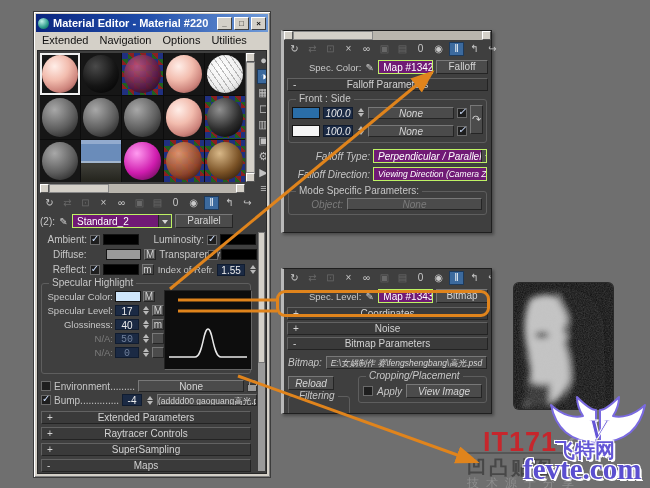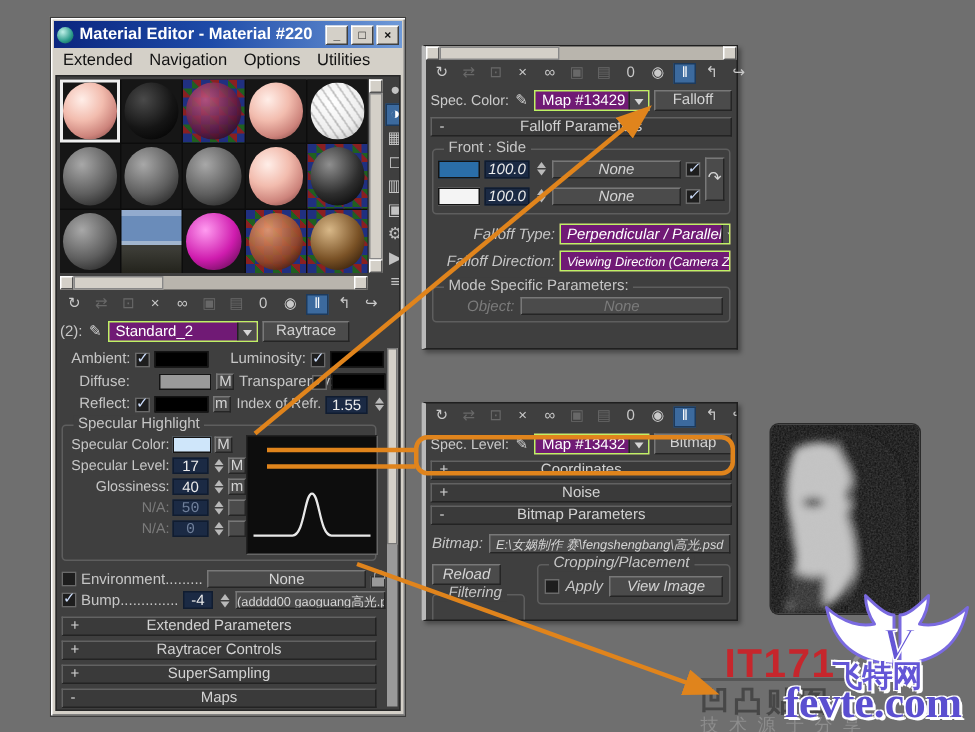--- a/index.html
+++ b/index.html
@@ -87,21 +87,21 @@
   .srow{display:flex;align-items:center;height:13px;gap:2px;}
   .slbl{width:68px;text-align:right;font-size:9.5px;}
   #curvebox{width:88px;height:80px;background:#0d0d0d;border:1px solid;border-color:#222 #666 #666 #222;}
   .padlock{width:10px;height:8px;background:#9a9a9a;border:1px solid #333;position:relative;margin-top:4px;flex:0 0 10px;}
   .padlock::before{content:"";position:absolute;left:1px;top:-5px;width:6px;height:5px;border:1.5px solid #9a9a9a;border-bottom:none;border-radius:4px 4px 0 0;}
   
   .fpanel{position:absolute;background:#3f3f3f;border:1px solid #1f1f1f;border-left:3px solid #b9b9b9;
           box-shadow:2px 2px 3px rgba(0,0,0,.35);}
   .ptoolbar{display:flex;gap:3px;padding:2px 3px;height:18px;align-items:center;}
   .maprow{display:flex;align-items:center;gap:3px;padding:0 3px;height:18px;}
-  .mlabel{font-size:9.5px;color:#c9c9c9;white-space:nowrap;}
+  .mlabel{font-size:9.5px;color:#c9c9c9;white-space:nowrap;margin-left:22px;}
   .eyed{color:#d0d0d0;font-size:10px;flex:0 0 11px;text-align:center;}
   #p2scroll{height:9px;margin:0;}
   #p2scroll .cap{width:9px;height:9px;}
   #p2scroll .thumb{height:9px;width:80px;background:#d4d0c8;border:1px solid #888;}
   
   #hibox{position:absolute;left:276px;top:290px;width:214px;height:27px;border:3px solid #e0841c;border-radius:9px;z-index:55;}
   #arrows{position:absolute;left:0;top:0;width:650px;height:488px;z-index:60;pointer-events:none;}
   
   #facprev{position:absolute;left:514px;top:283px;width:99px;height:126px;border-radius:5px;overflow:hidden;
            box-shadow:0 0 0 1px #2a2a2a;}
@@ -222,21 +222,21 @@
           <span class="ticon">↪</span>
         </div>
 
       <div id="namerow">
         <span class="lbl">(2):</span>
         <span class="eyed">✎</span>
         <span class="dd" style="width:100px;height:14px;">
           <span>Standard_2</span>
           <span class="arr"></span>
         </span>
-        <span class="btn" style="width:58px;height:14px;">Raytrace</span>
+        <span class="btn" style="width:58px;height:14px;">Parallel</span>
       </div>
 
       <div id="params">
 
         <div class="prow">
           <span class="lbl" style="width:46px;text-align:right">Ambient:</span>
           <span class="cb on"></span>
           <span class="swatch" style="width:36px;height:11px;background:#000;"></span>
           <span class="lbl" style="width:62px;text-align:right">Luminosity:</span>
           <span class="cb on"></span>

